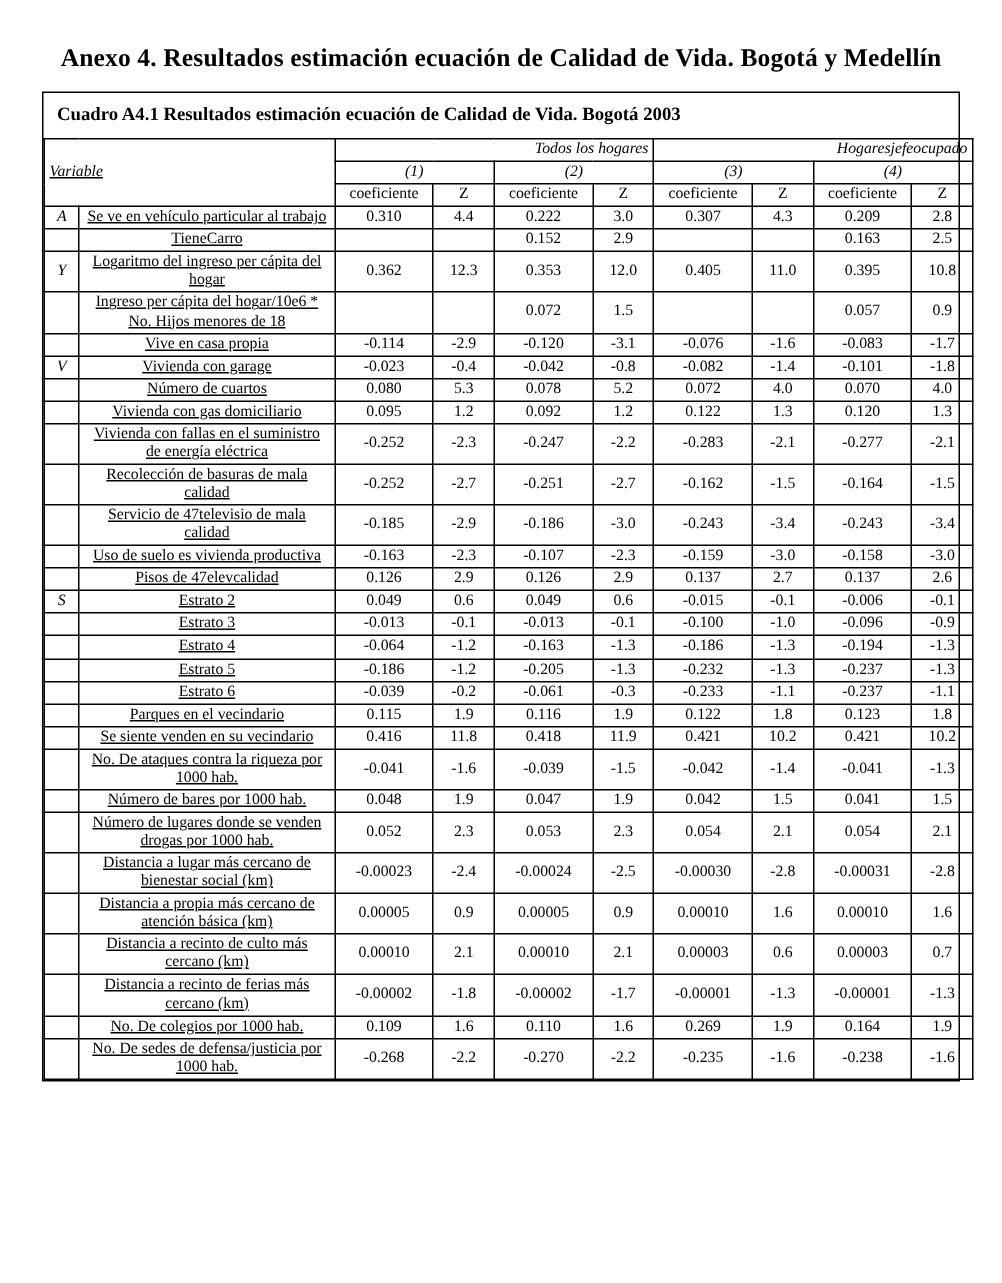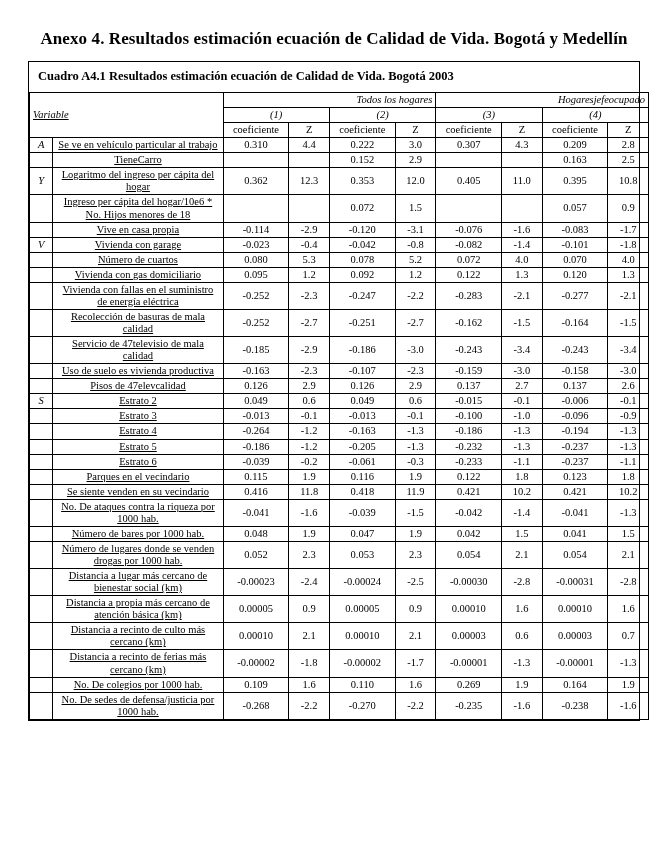--- a/index.html
+++ b/index.html
@@ -325,21 +325,21 @@
             <td class="num">-0.013</td>
             <td class="num">-0.1</td>
             <td class="num">-0.100</td>
             <td class="num">-1.0</td>
             <td class="num">-0.096</td>
             <td class="num">-0.9</td>
           </tr>
           <tr>
             <td class="grp"></td>
             <td class="varname">Estrato 4</td>
-            <td class="num">-0.264</td>
+            <td class="num">-0.064</td>
             <td class="num">-1.2</td>
             <td class="num">-0.163</td>
             <td class="num">-1.3</td>
             <td class="num">-0.186</td>
             <td class="num">-1.3</td>
             <td class="num">-0.194</td>
             <td class="num">-1.3</td>
           </tr>
           <tr>
             <td class="grp"></td>

